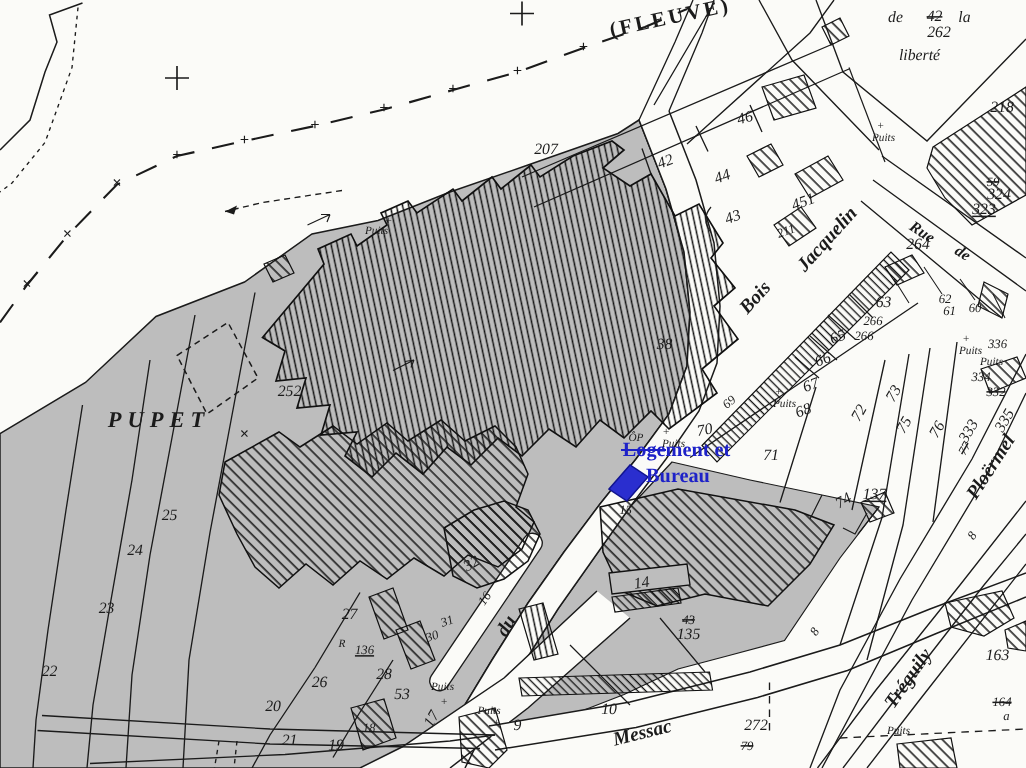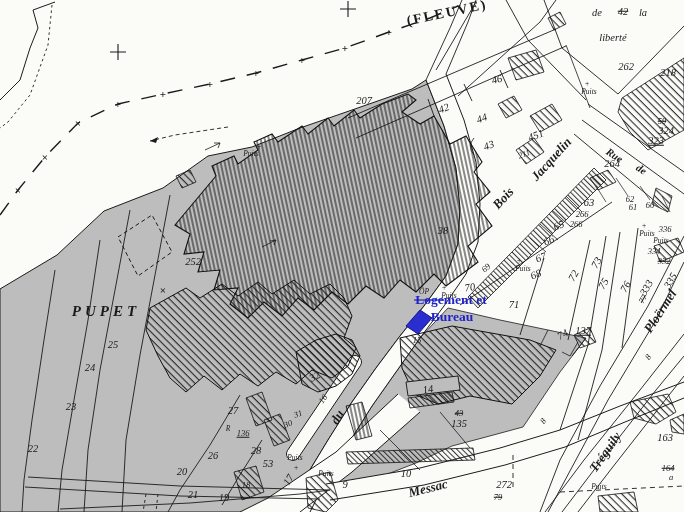--- a/index.html
+++ b/index.html
@@ -172,36 +172,36 @@
   </g>
 
   <g>
     <polygon points="406,326 420,310 432,318 418,334" fill="#2a2ecf" stroke="#11148f" stroke-width="1"></polygon>
     <line x1="414" y1="300" x2="444" y2="300" stroke="#1e22c8" stroke-width="1.2"></line>
   </g>
 </svg>
 
 <div id="labels">
       <span class="lb st2" style="left: 447px; top: 13px; transform: translate(-50%, -50%) rotate(-12deg);">(FLEUVE)</span>
-      <span class="lb pupet" style="left: 106px; top: 281px; transform: translate(-50%, -50%) rotate(0deg); margin-top: 30px;">PUPET</span>
+      <span class="lb pupet" style="left: 106px; top: 281px; transform: translate(-50%, -50%) rotate(0deg);">PUPET</span>
       <span class="lb mk" style="left: 118px; top: 104px; transform: translate(-50%, -50%) rotate(0deg);">+</span>
       <span class="lb mk" style="left: 163px; top: 94px; transform: translate(-50%, -50%) rotate(0deg);">+</span>
       <span class="lb mk" style="left: 210px; top: 84px; transform: translate(-50%, -50%) rotate(0deg);">+</span>
       <span class="lb mk" style="left: 256px; top: 73px; transform: translate(-50%, -50%) rotate(0deg);">+</span>
       <span class="lb mk" style="left: 302px; top: 60px; transform: translate(-50%, -50%) rotate(0deg);">+</span>
       <span class="lb mk" style="left: 345px; top: 48px; transform: translate(-50%, -50%) rotate(0deg);">+</span>
       <span class="lb mk" style="left: 389px; top: 32px; transform: translate(-50%, -50%) rotate(0deg);">+</span>
       <span class="lb mk" style="left: 18px; top: 190px; transform: translate(-50%, -50%) rotate(0deg);">×</span>
       <span class="lb mk" style="left: 45px; top: 157px; transform: translate(-50%, -50%) rotate(0deg);">×</span>
       <span class="lb mk" style="left: 78px; top: 123px; transform: translate(-50%, -50%) rotate(0deg);">×</span>
       <span class="lb mk" style="left: 163px; top: 290px; transform: translate(-50%, -50%) rotate(0deg);">×</span>
       <span class="lb n" style="left: 597px; top: 13px; transform: translate(-50%, -50%) rotate(0deg);">de</span>
       <span class="lb n strike" style="left: 623px; top: 12px; transform: translate(-50%, -50%) rotate(0deg);">42</span>
       <span class="lb n" style="left: 643px; top: 13px; transform: translate(-50%, -50%) rotate(0deg);">la</span>
-      <span class="lb n" style="left: 626px; top: 23px; transform: translate(-50%, -50%) rotate(0deg); margin-top: 44px;">262</span>
+      <span class="lb n" style="left: 626px; top: 23px; transform: translate(-50%, -50%) rotate(0deg);">262</span>
       <span class="lb n" style="left: 613px; top: 38px; transform: translate(-50%, -50%) rotate(0deg);">liberté</span>
       <span class="lb n" style="left: 668px; top: 73px; transform: translate(-50%, -50%) rotate(0deg);">218</span>
       <span class="lb ns strike" style="left: 662px; top: 121px; transform: translate(-50%, -50%) rotate(0deg);">59</span>
       <span class="lb n" style="left: 666px; top: 131px; transform: translate(-50%, -50%) rotate(0deg);">324</span>
       <span class="lb n u" style="left: 656px; top: 141px; transform: translate(-50%, -50%) rotate(0deg);">323</span>
       <span class="lb stm" style="left: 614px; top: 156px; transform: translate(-50%, -50%) rotate(33deg);">Rue</span>
       <span class="lb stm" style="left: 641px; top: 170px; transform: translate(-50%, -50%) rotate(33deg);">de</span>
       <span class="lb n" style="left: 612px; top: 164px; transform: translate(-50%, -50%) rotate(0deg);">264</span>
       <span class="lb n" style="left: 589px; top: 203px; transform: translate(-50%, -50%) rotate(0deg);">63</span>
       <span class="lb ns" style="left: 582px; top: 214px; transform: translate(-50%, -50%) rotate(0deg);">266</span>

